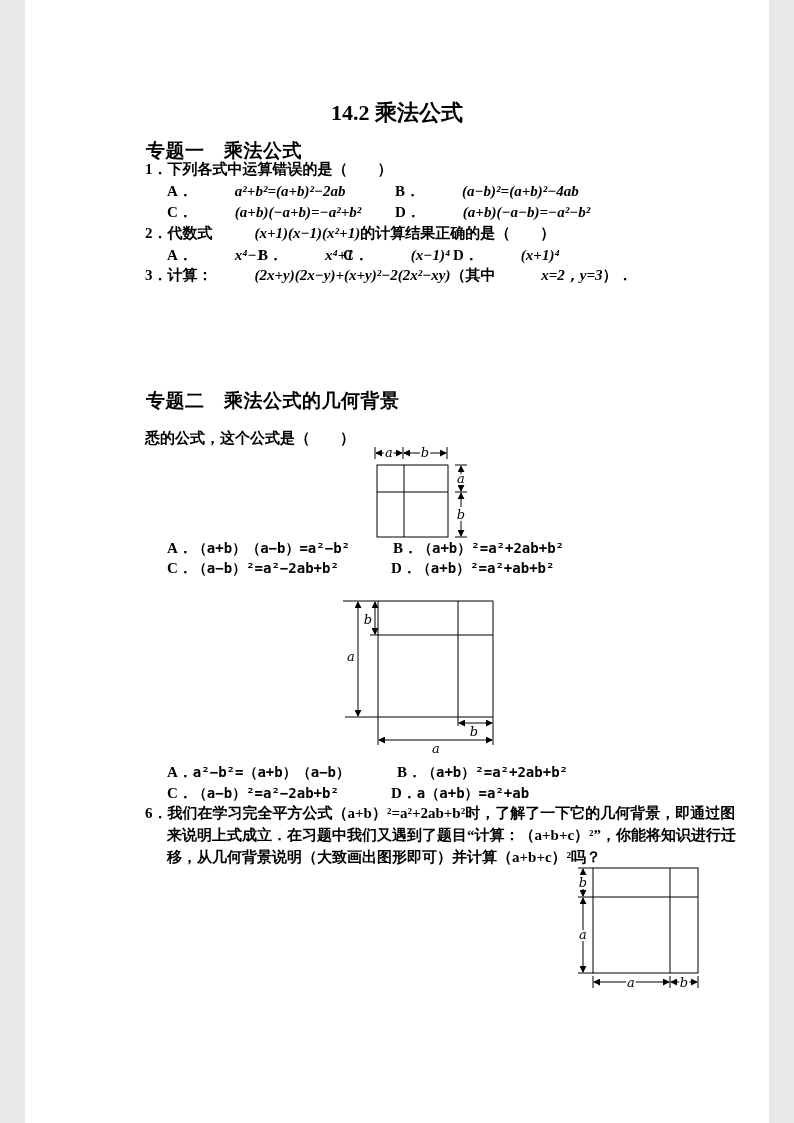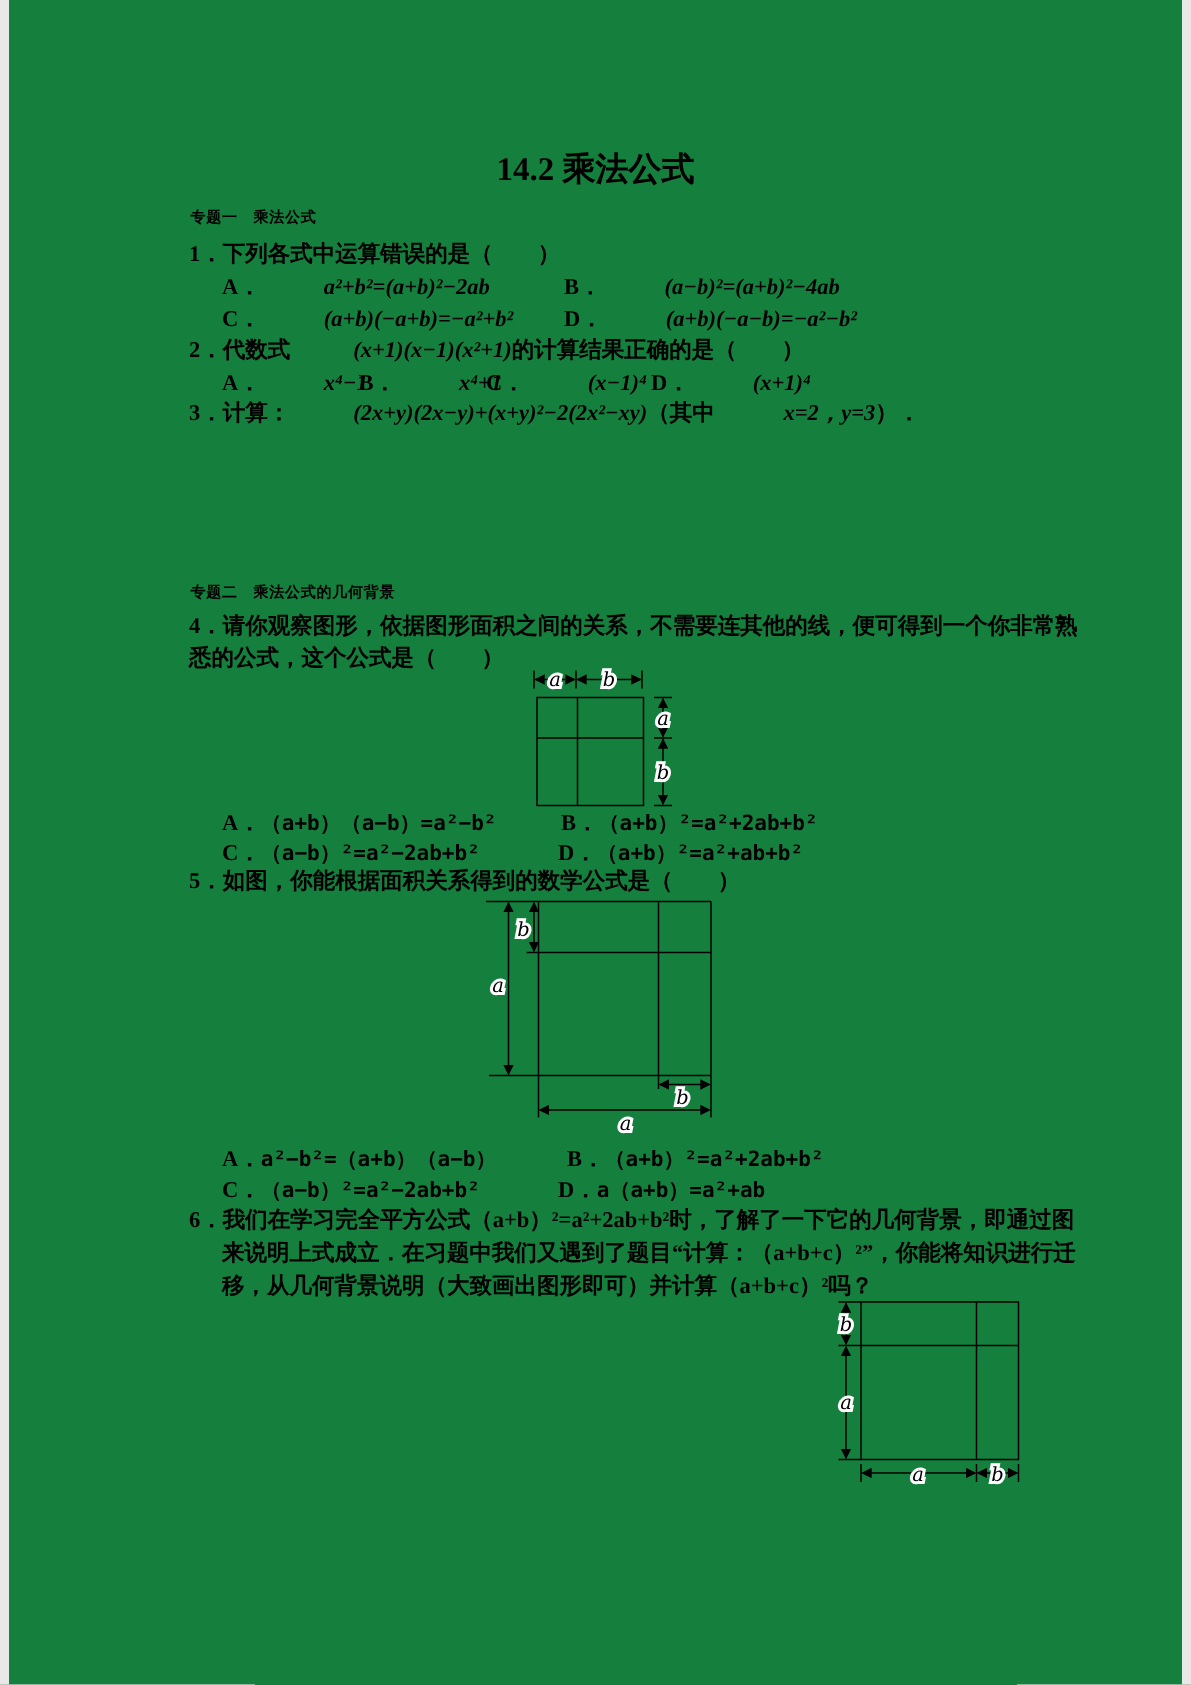--- a/index.html
+++ b/index.html
@@ -1,21 +1,21 @@
 <!DOCTYPE html>
 <html><head>
 <meta charset="utf-8">
 <style>
   html,body{margin:0;padding:0;background:#e8e8e8;}
-  .page{position:relative;width:744px;height:1123px;background:#15803d;margin:0 auto;
-        font-family:"Liberation Serif","DejaVu Serif",serif;color:#000;overflow:hidden;padding-left:38px;}
+  .page{position:relative;width:744px;height:1123px;background:#ffffff;margin:0 auto;
+        font-family:"Liberation Serif","DejaVu Serif",serif;color:#000;overflow:hidden;}
   .abs{position:absolute;white-space:nowrap;font-weight:bold;}
   .title{width:100%;text-align:center;font-size:22px;font-weight:bold;
          font-family:"Liberation Serif","DejaVu Serif",serif;}
-  .heading{font-size:10px;font-weight:bold;letter-spacing:0.5px;}
+  .heading{font-size:19px;font-weight:bold;letter-spacing:0.5px;}
   .line{font-size:15px;}
   .math{font-family:"Liberation Serif","DejaVu Serif",serif;font-style:italic;margin-left:42px;}
   .mono{font-family:"DejaVu Sans Mono","Liberation Mono",monospace;font-size:14px;text-align:center;}
   .optlabel{font-size:15px;font-family:"Liberation Serif","DejaVu Serif",serif;}
   svg{position:absolute;overflow:visible;}
   svg line, svg rect{stroke:#000;stroke-width:1;fill:none;}
   svg .shade{stroke:none;}
   svg text{font-family:"DejaVu Serif","Liberation Serif",serif;font-style:italic;font-size:13px;
            fill:#000;stroke:#fff;stroke-width:4px;paint-order:stroke;text-anchor:middle;}
 </style>
@@ -59,21 +59,20 @@
   <div class="abs line" style="top:246px;left:428px;">
     <span class="optlabel">D．</span><span class="math">(x+1)⁴</span>
   </div>
 
   <div class="abs line" style="top:266px;left:120px;">
     <span>3．计算：</span><span class="math">(2x+y)(2x−y)+(x+y)²−2(2x²−xy)</span><span>（其中 </span><span class="math">x=2，y=3</span><span>）．</span>
   </div>
 
   <div class="abs heading" style="top:388px;left:121px;">专题二　乘法公式的几何背景</div>
 
-  <div class="abs line" style="top:408px;left:120px;">4．请你观察图形，依据图形面积之间的关系，不需要连其他的线，便可得到一个你非常熟</div>
   <div class="abs line" style="top:429px;left:120px;">悉的公式，这个公式是（　　）</div>
 
   <svg style="left:340px;top:445px;" width="120" height="100" viewBox="0 0 120 100">
     <defs>
       <marker id="ah1" viewBox="0 0 8 8" refX="7" refY="4" markerWidth="7" markerHeight="7" orient="auto-start-reverse">
         <path d="M0,0 L8,4 L0,8 z" fill="#000"></path>
       </marker>
     </defs>
     <rect x="12" y="20" width="71" height="72"></rect>
     <line x1="39" y1="20" x2="39" y2="92"></line>
@@ -102,21 +101,20 @@
   <div class="abs line" style="top:539px;left:368px;">
     <span class="optlabel">B．</span><span class="mono">（a+b）²=a²+2ab+b²</span>
   </div>
   <div class="abs line" style="top:559px;left:142px;">
     <span class="optlabel">C．</span><span class="mono">（a−b）²=a²−2ab+b²</span>
   </div>
   <div class="abs line" style="top:559px;left:366px;">
     <span class="optlabel">D．</span><span class="mono">（a+b）²=a²+ab+b²</span>
   </div>
 
-  <div class="abs line" style="top:578px;left:120px;">5．如图，你能根据面积关系得到的数学公式是（　　）</div>
 
   <svg style="left:315px;top:595px;" width="165" height="162" viewBox="0 0 165 162">
     <defs>
       <marker id="ah2" viewBox="0 0 8 8" refX="7" refY="4" markerWidth="7" markerHeight="7" orient="auto-start-reverse">
         <path d="M0,0 L8,4 L0,8 z" fill="#000"></path>
       </marker>
     </defs>
     <rect class="shade" x="38" y="40" width="80" height="82" fill="#b3b3b3"></rect>
     <rect class="shade" x="118" y="6" width="35" height="34" fill="#b3b3b3"></rect>
     <line x1="3" y1="6" x2="153" y2="6"></line>

